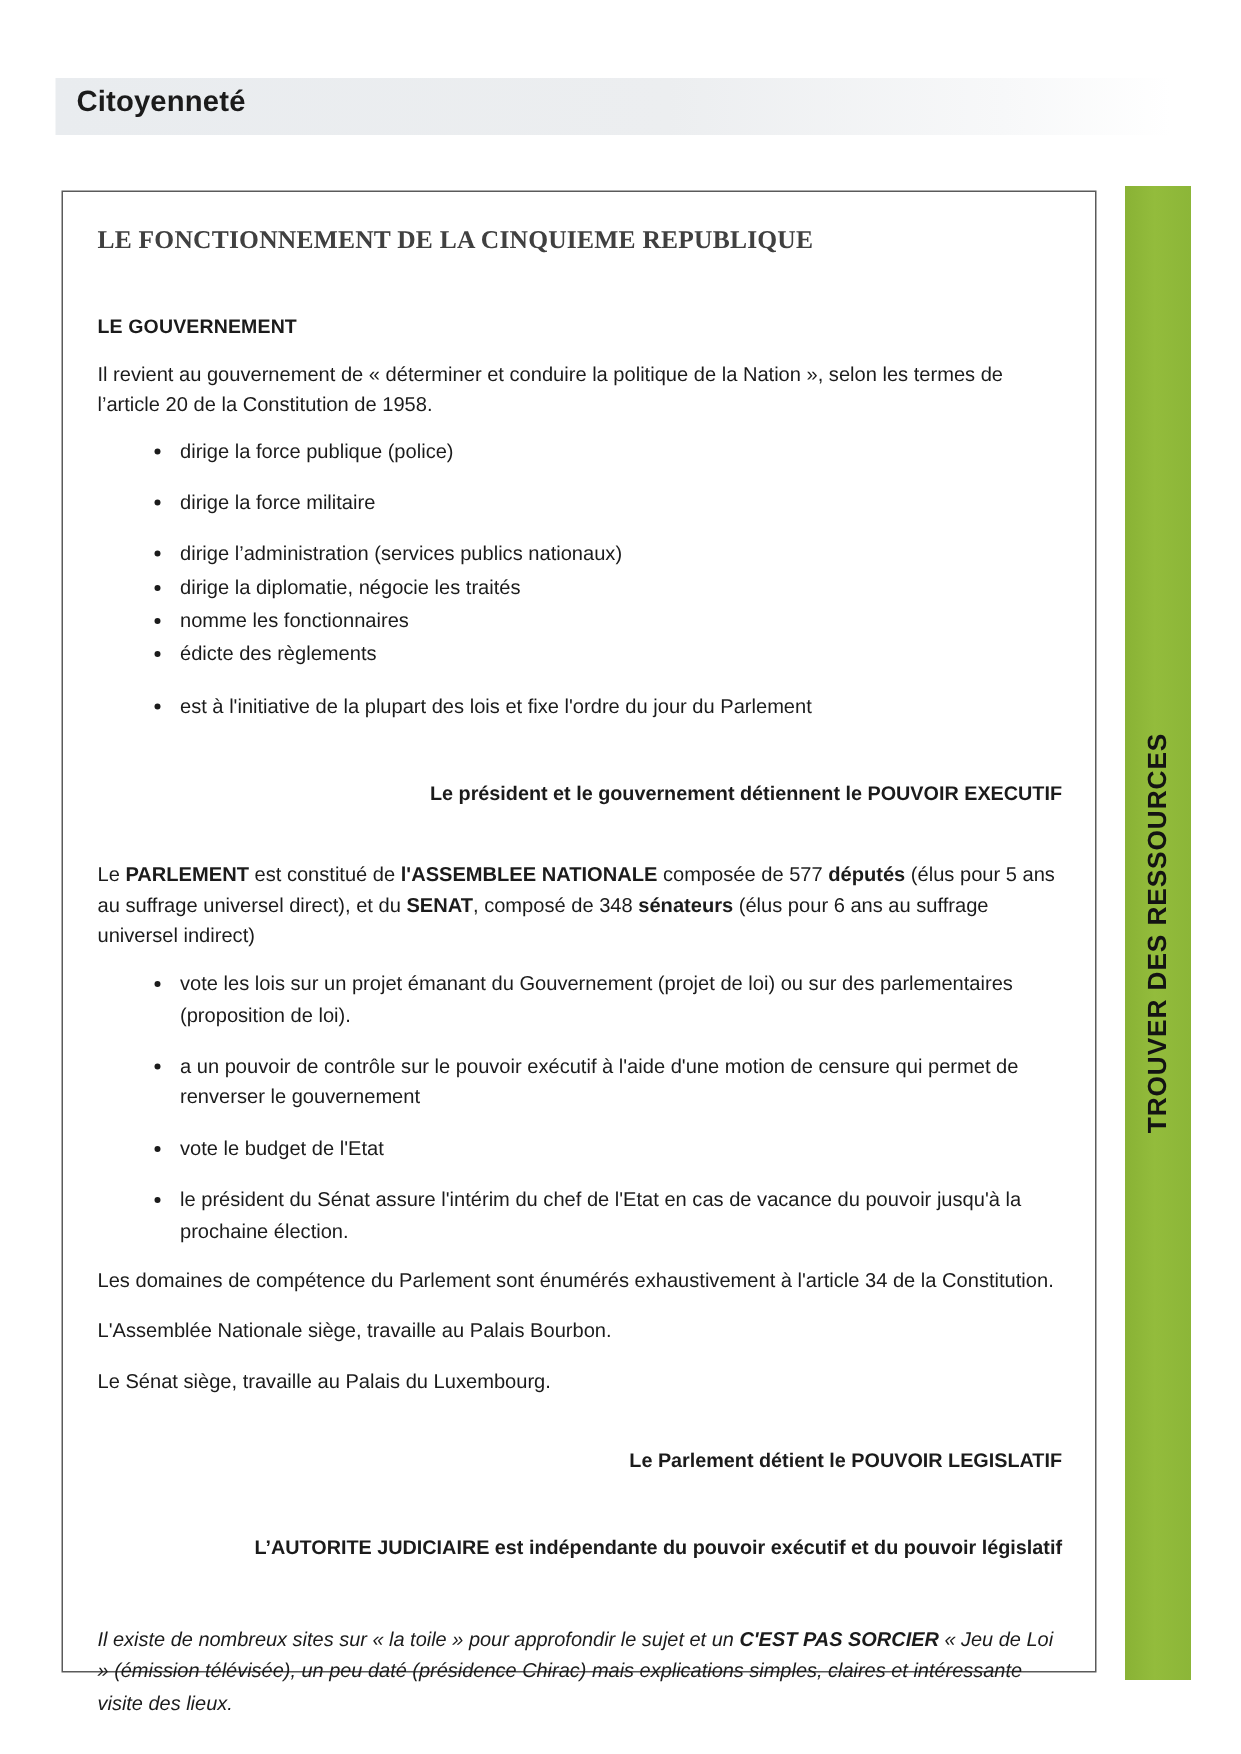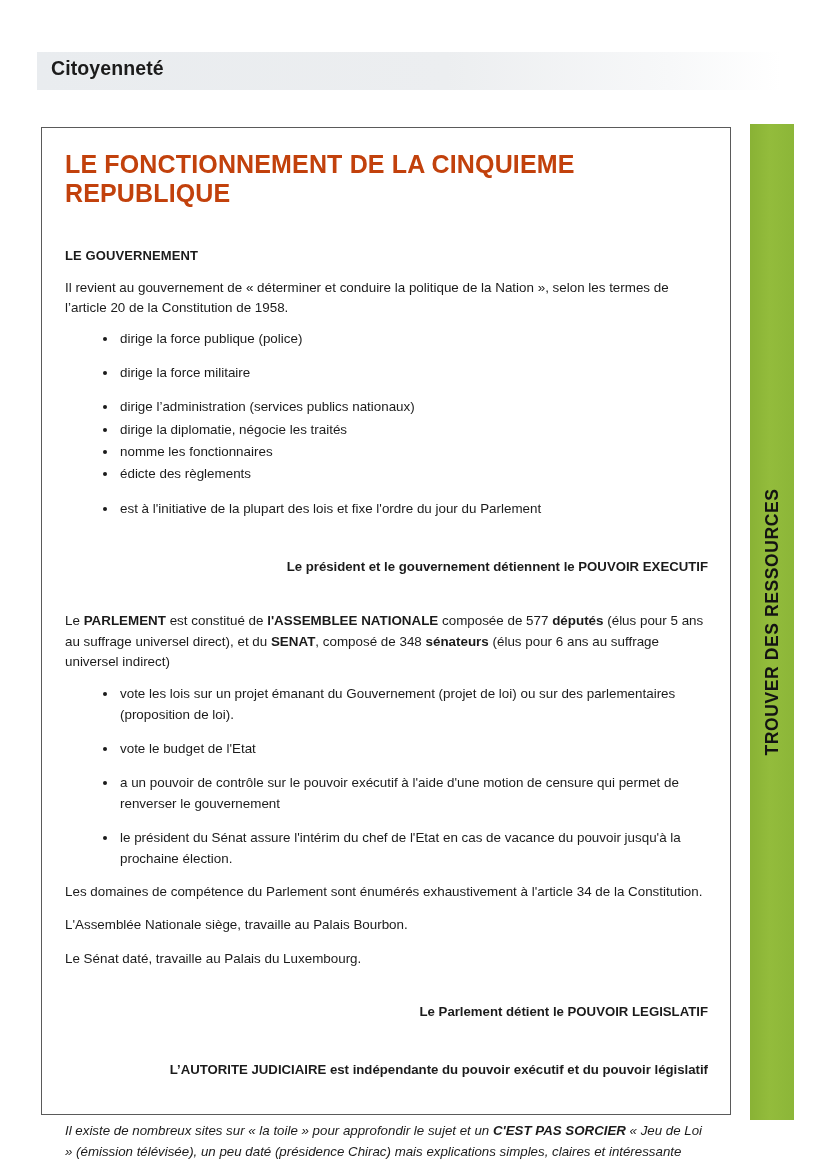--- a/index.html
+++ b/index.html
@@ -65,25 +65,26 @@
     top: 127px;
     width: 690px;
     height: 988px;
     border: 1.3px solid #5a5a5a;
     background: #ffffff;
     box-sizing: border-box;
     padding: 18px 14px 10px 14px;
   }
 
   .doc-title {
-    color: #c2410c;
-    font-size: 25px;
+    color: #404040;
+    font-size: 17px;
     font-weight: bold;
     letter-spacing: 0.15px;
     margin: 4px 0 0 9px;
+    font-family: Liberation Serif, serif;
   }
 
   .body-area {
     margin: 0 8px 0 9px;
     font-size: 13.4px;
     line-height: 1.52;
     color: #1b1b1b;
   }
 
   .sec-head {
@@ -181,28 +182,28 @@
       <li>édicte des règlements</li>
       <li class="gap-before">est à l'initiative de la plupart des lois et fixe l'ordre du jour du Parlement</li>
     </ul>
 
     <p class="centered-bold mt-exec">Le président et le gouvernement détiennent le POUVOIR EXECUTIF</p>
 
     <p class="para" style="margin-top:34px;"><span>Le </span><b class="st">PARLEMENT</b><span>  est constitué de </span><b class="st">l'ASSEMBLEE NATIONALE</b><span> composée de 577 </span><b class="st">députés</b><span> (élus pour 5 ans au suffrage universel direct), et du </span><b class="st">SENAT</b><span>, composé de 348 </span><b class="st">sénateurs</b><span> (élus pour 6 ans au suffrage universel indirect)</span></p>
 
     <ul class="bl" style="margin-top:12px;">
       <li class="gap-after">vote les lois sur un projet émanant du Gouvernement (projet de loi) ou sur  des parlementaires (proposition de loi).</li>
+      <li class="gap-after">a un pouvoir de contrôle sur le pouvoir exécutif à l'aide d'une motion de censure qui permet de renverser le gouvernement</li>
       <li class="gap-after">vote le budget de l'Etat</li>
-      <li class="gap-after">a un pouvoir de contrôle sur le pouvoir exécutif à l'aide d'une motion de censure qui permet de renverser le gouvernement</li>
       <li>le président du Sénat assure l'intérim du chef de l'Etat en cas de vacance du pouvoir jusqu'à la prochaine élection.</li>
     </ul>
 
     <p class="para" style="margin-top:13px;">Les domaines de compétence du Parlement sont énumérés exhaustivement à l'article 34 de la Constitution.</p>
     <p class="para" style="margin-top:13px;">L'Assemblée Nationale siège, travaille au Palais Bourbon.</p>
-    <p class="para" style="margin-top:13px;">Le Sénat daté, travaille au Palais du Luxembourg.</p>
+    <p class="para" style="margin-top:13px;">Le Sénat siège, travaille au Palais du Luxembourg.</p>
 
     <p class="centered-bold mt-legis">Le Parlement détient le POUVOIR LEGISLATIF</p>
 
     <p class="centered-bold mt-jud">L’AUTORITE JUDICIAIRE est indépendante du pouvoir exécutif et du pouvoir législatif</p>
 
     <p class="italic-note"><span>Il existe de nombreux sites sur « la toile » pour approfondir le sujet  et un </span><b>C'EST PAS SORCIER</b><span>  « Jeu de Loi » (émission télévisée), un peu daté (présidence Chirac) mais explications simples, claires et  intéressante visite des lieux.</span></p>
 
   </div>
 </div>
 

